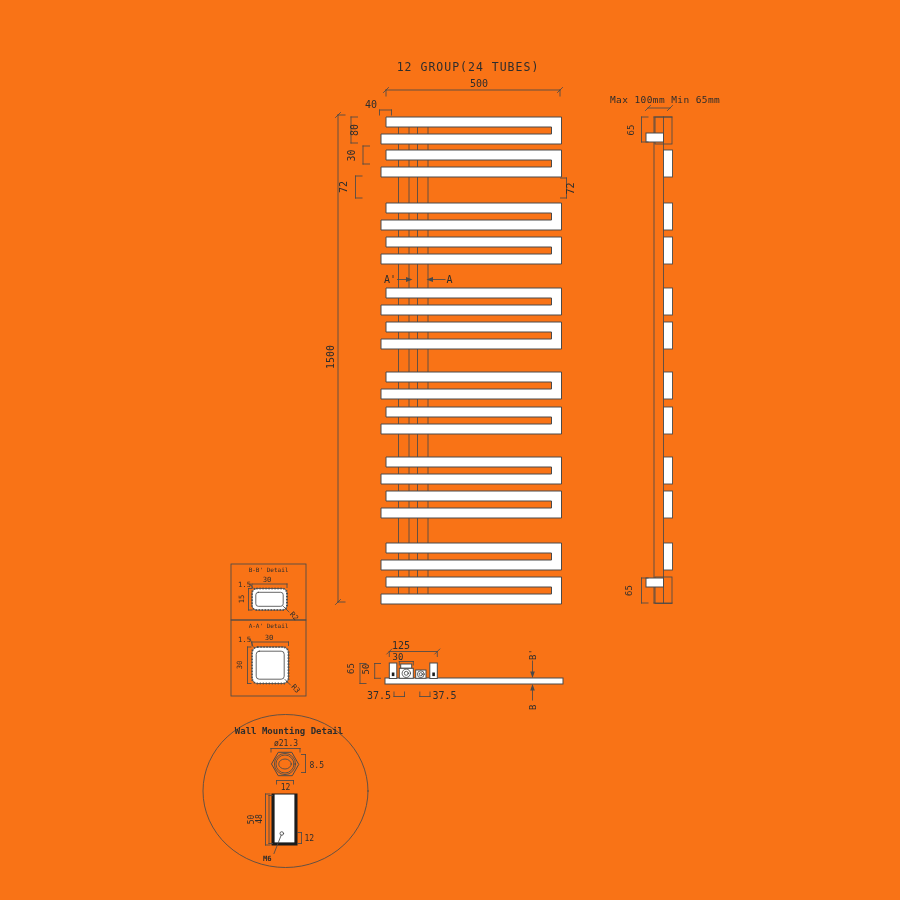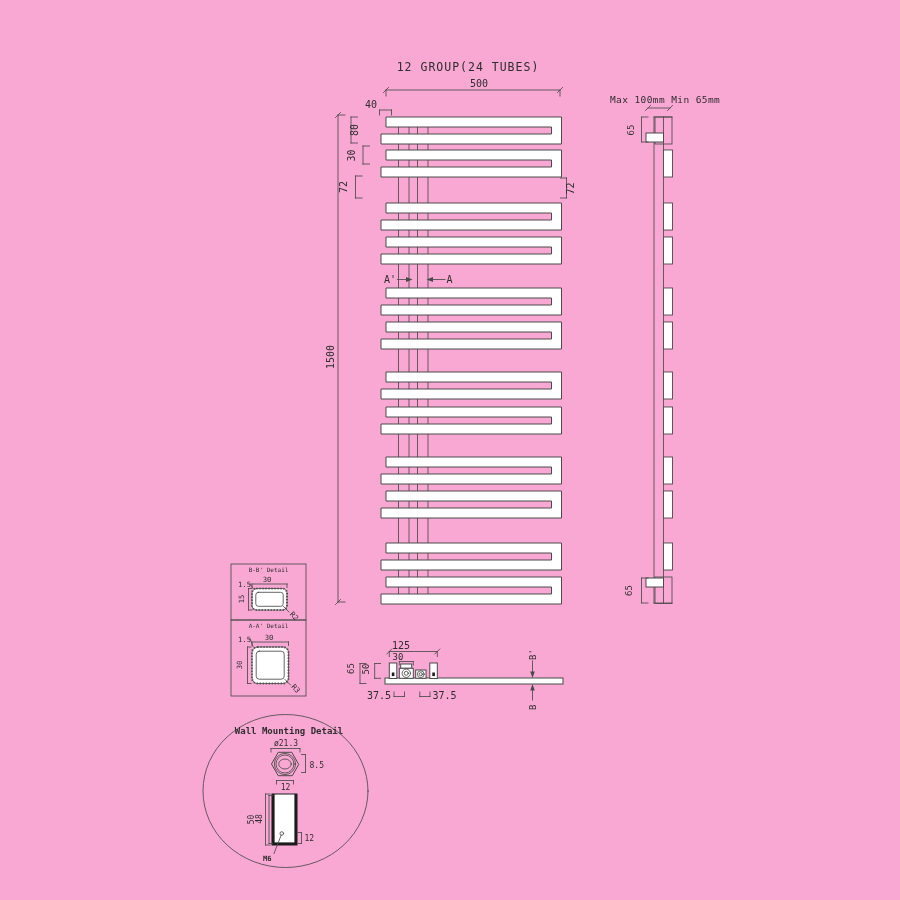--- a/index.html
+++ b/index.html
@@ -1,16 +1,16 @@
 <!DOCTYPE html>
 <html><head>
 <meta charset="utf-8">
 <style>
   html,body{margin:0;padding:0;background:#fff;}
-  .canvas{width:900px;height:900px;background:#f9a8d4;position:relative;}
+  .canvas{width:900px;height:900px;background:#f97316;position:relative;}
   svg{display:block;}
   .ln{stroke:#4a4a4a;stroke-width:1;fill:none;stroke-linecap:square;}
   .lt{stroke:#4a4a4a;stroke-width:.85;fill:none;stroke-linecap:square;}
   .wh{fill:#fff;stroke:#4a4a4a;stroke-width:1;}
   .blk{fill:#1c1c1c;stroke:none;}
   .dot{fill:none;stroke:#4f4f4f;stroke-width:2;stroke-dasharray:1.1 1.9;}
   .arr{fill:#4a4a4a;stroke:none;}
   text.t{font-family:"DejaVu Sans Mono","Liberation Mono",monospace;fill:#2d2d2d;}
   .f11{font-size:11.5px;letter-spacing:1px;}
   .f10{font-size:10px;}

